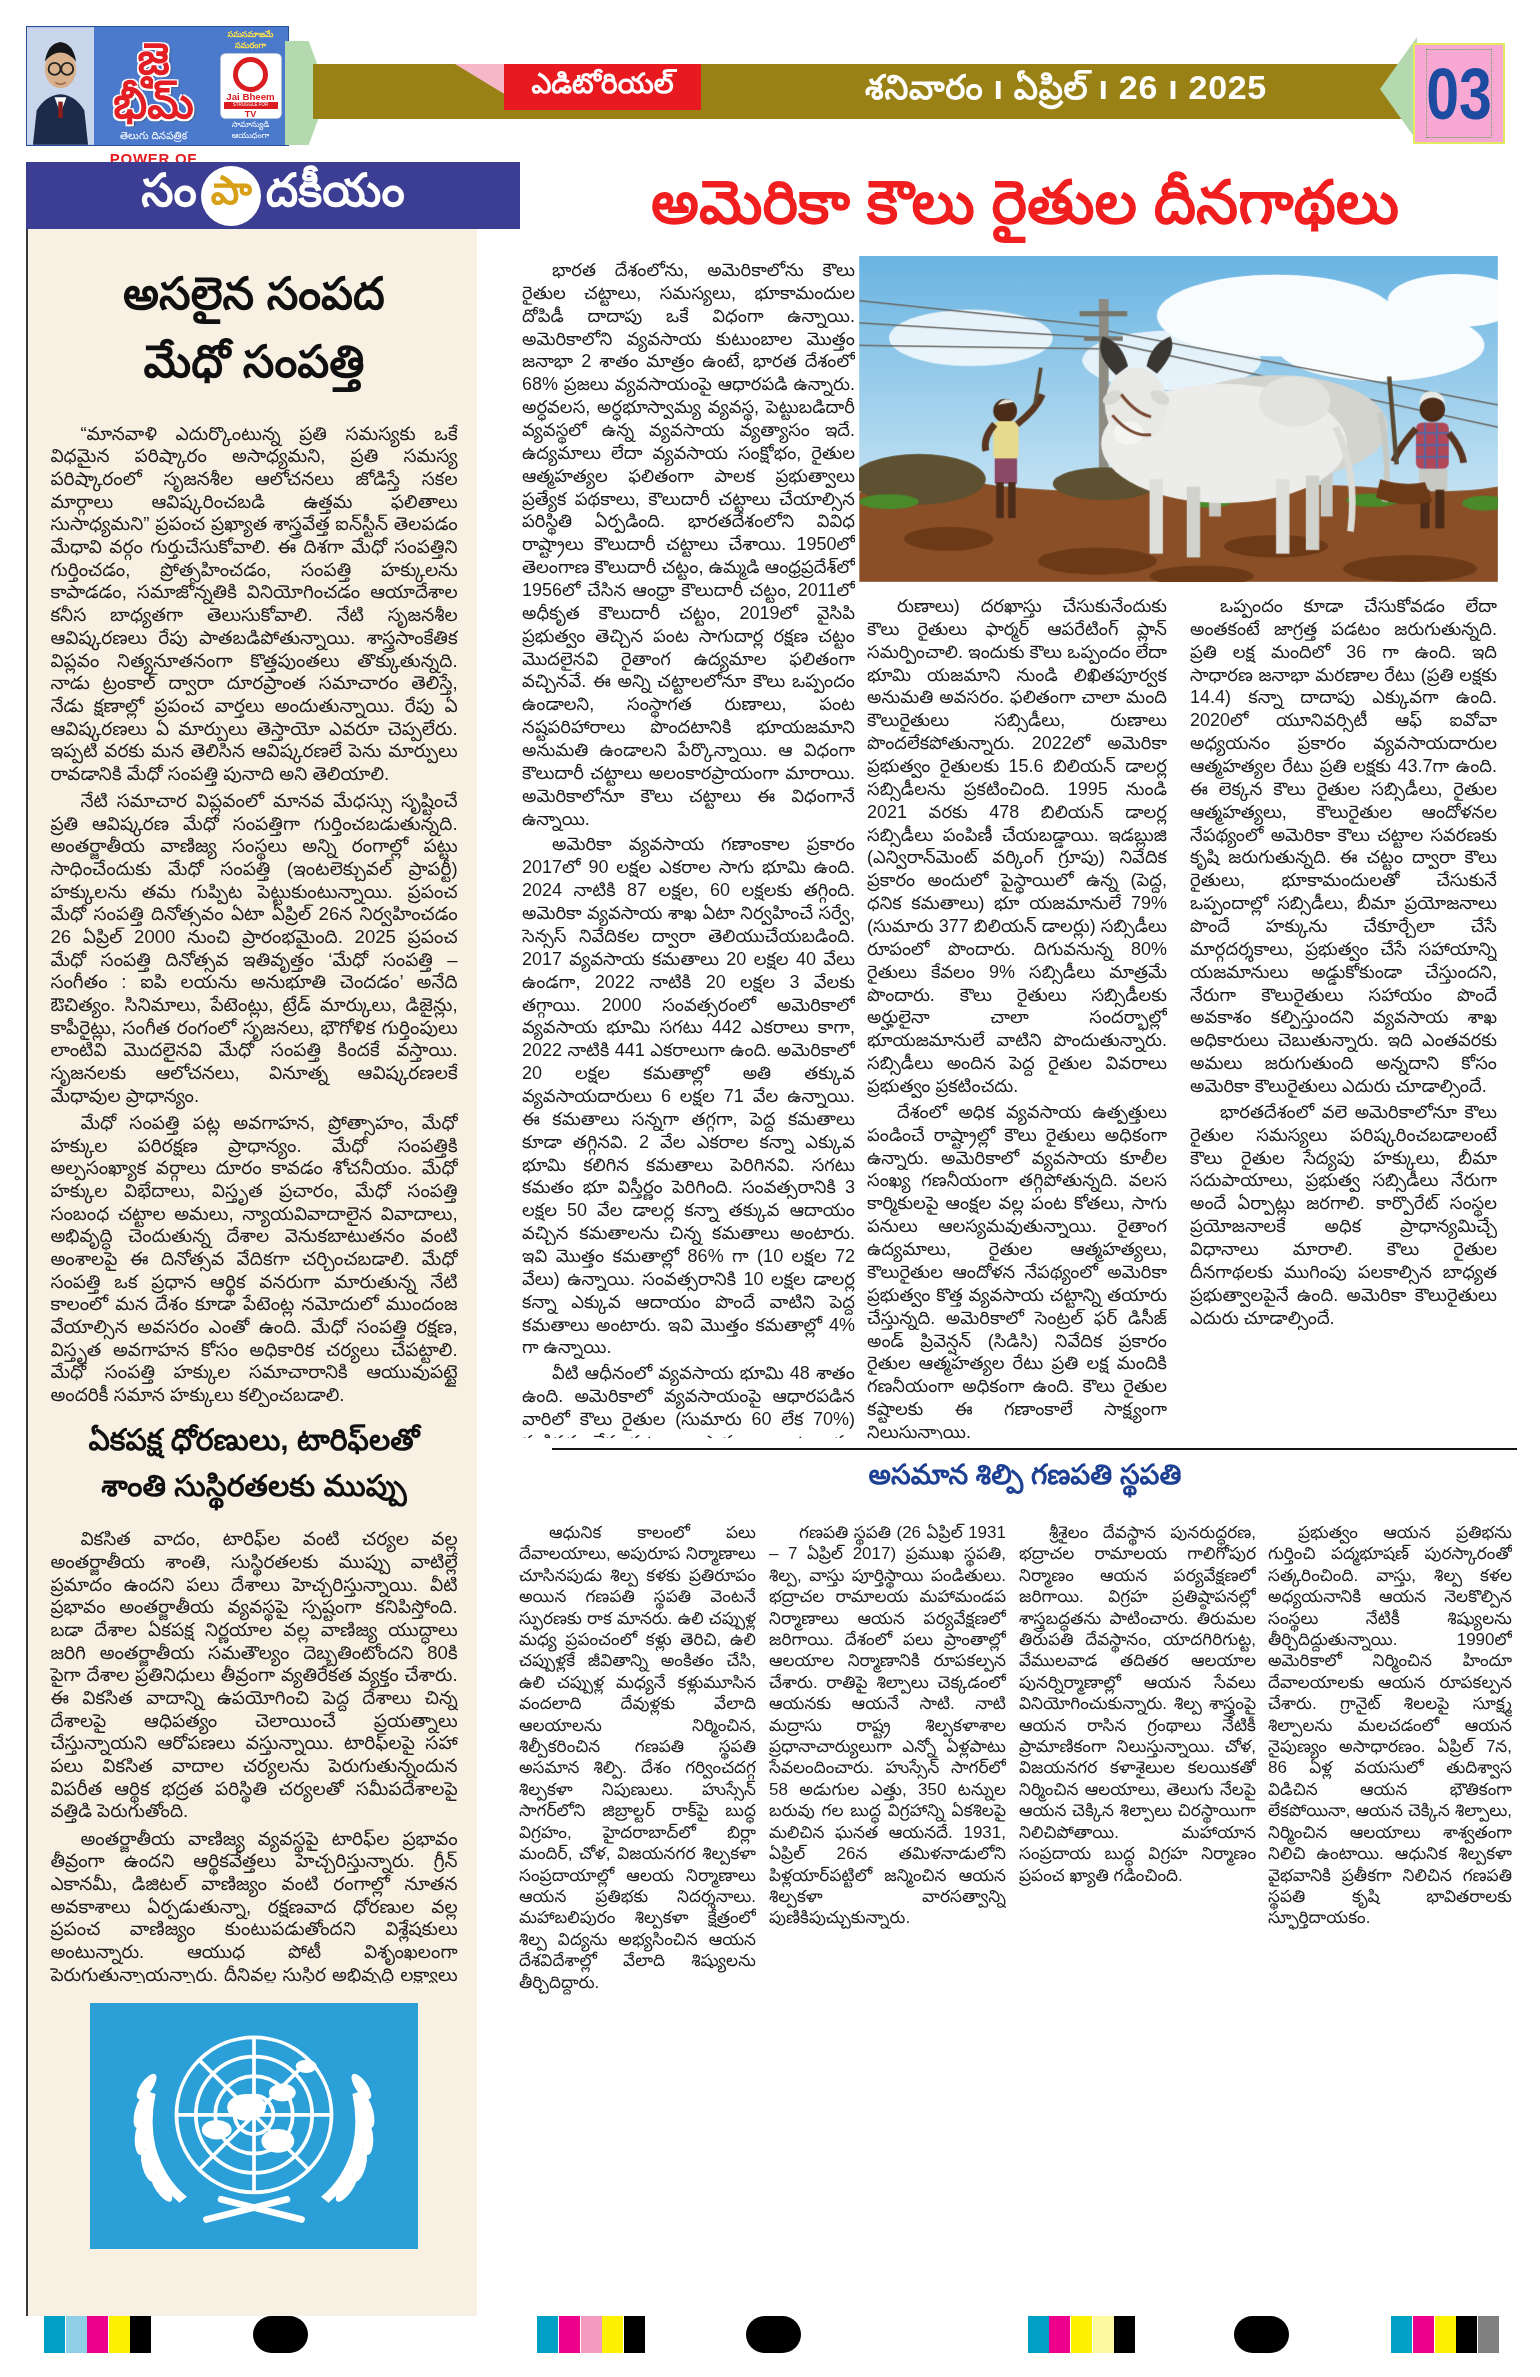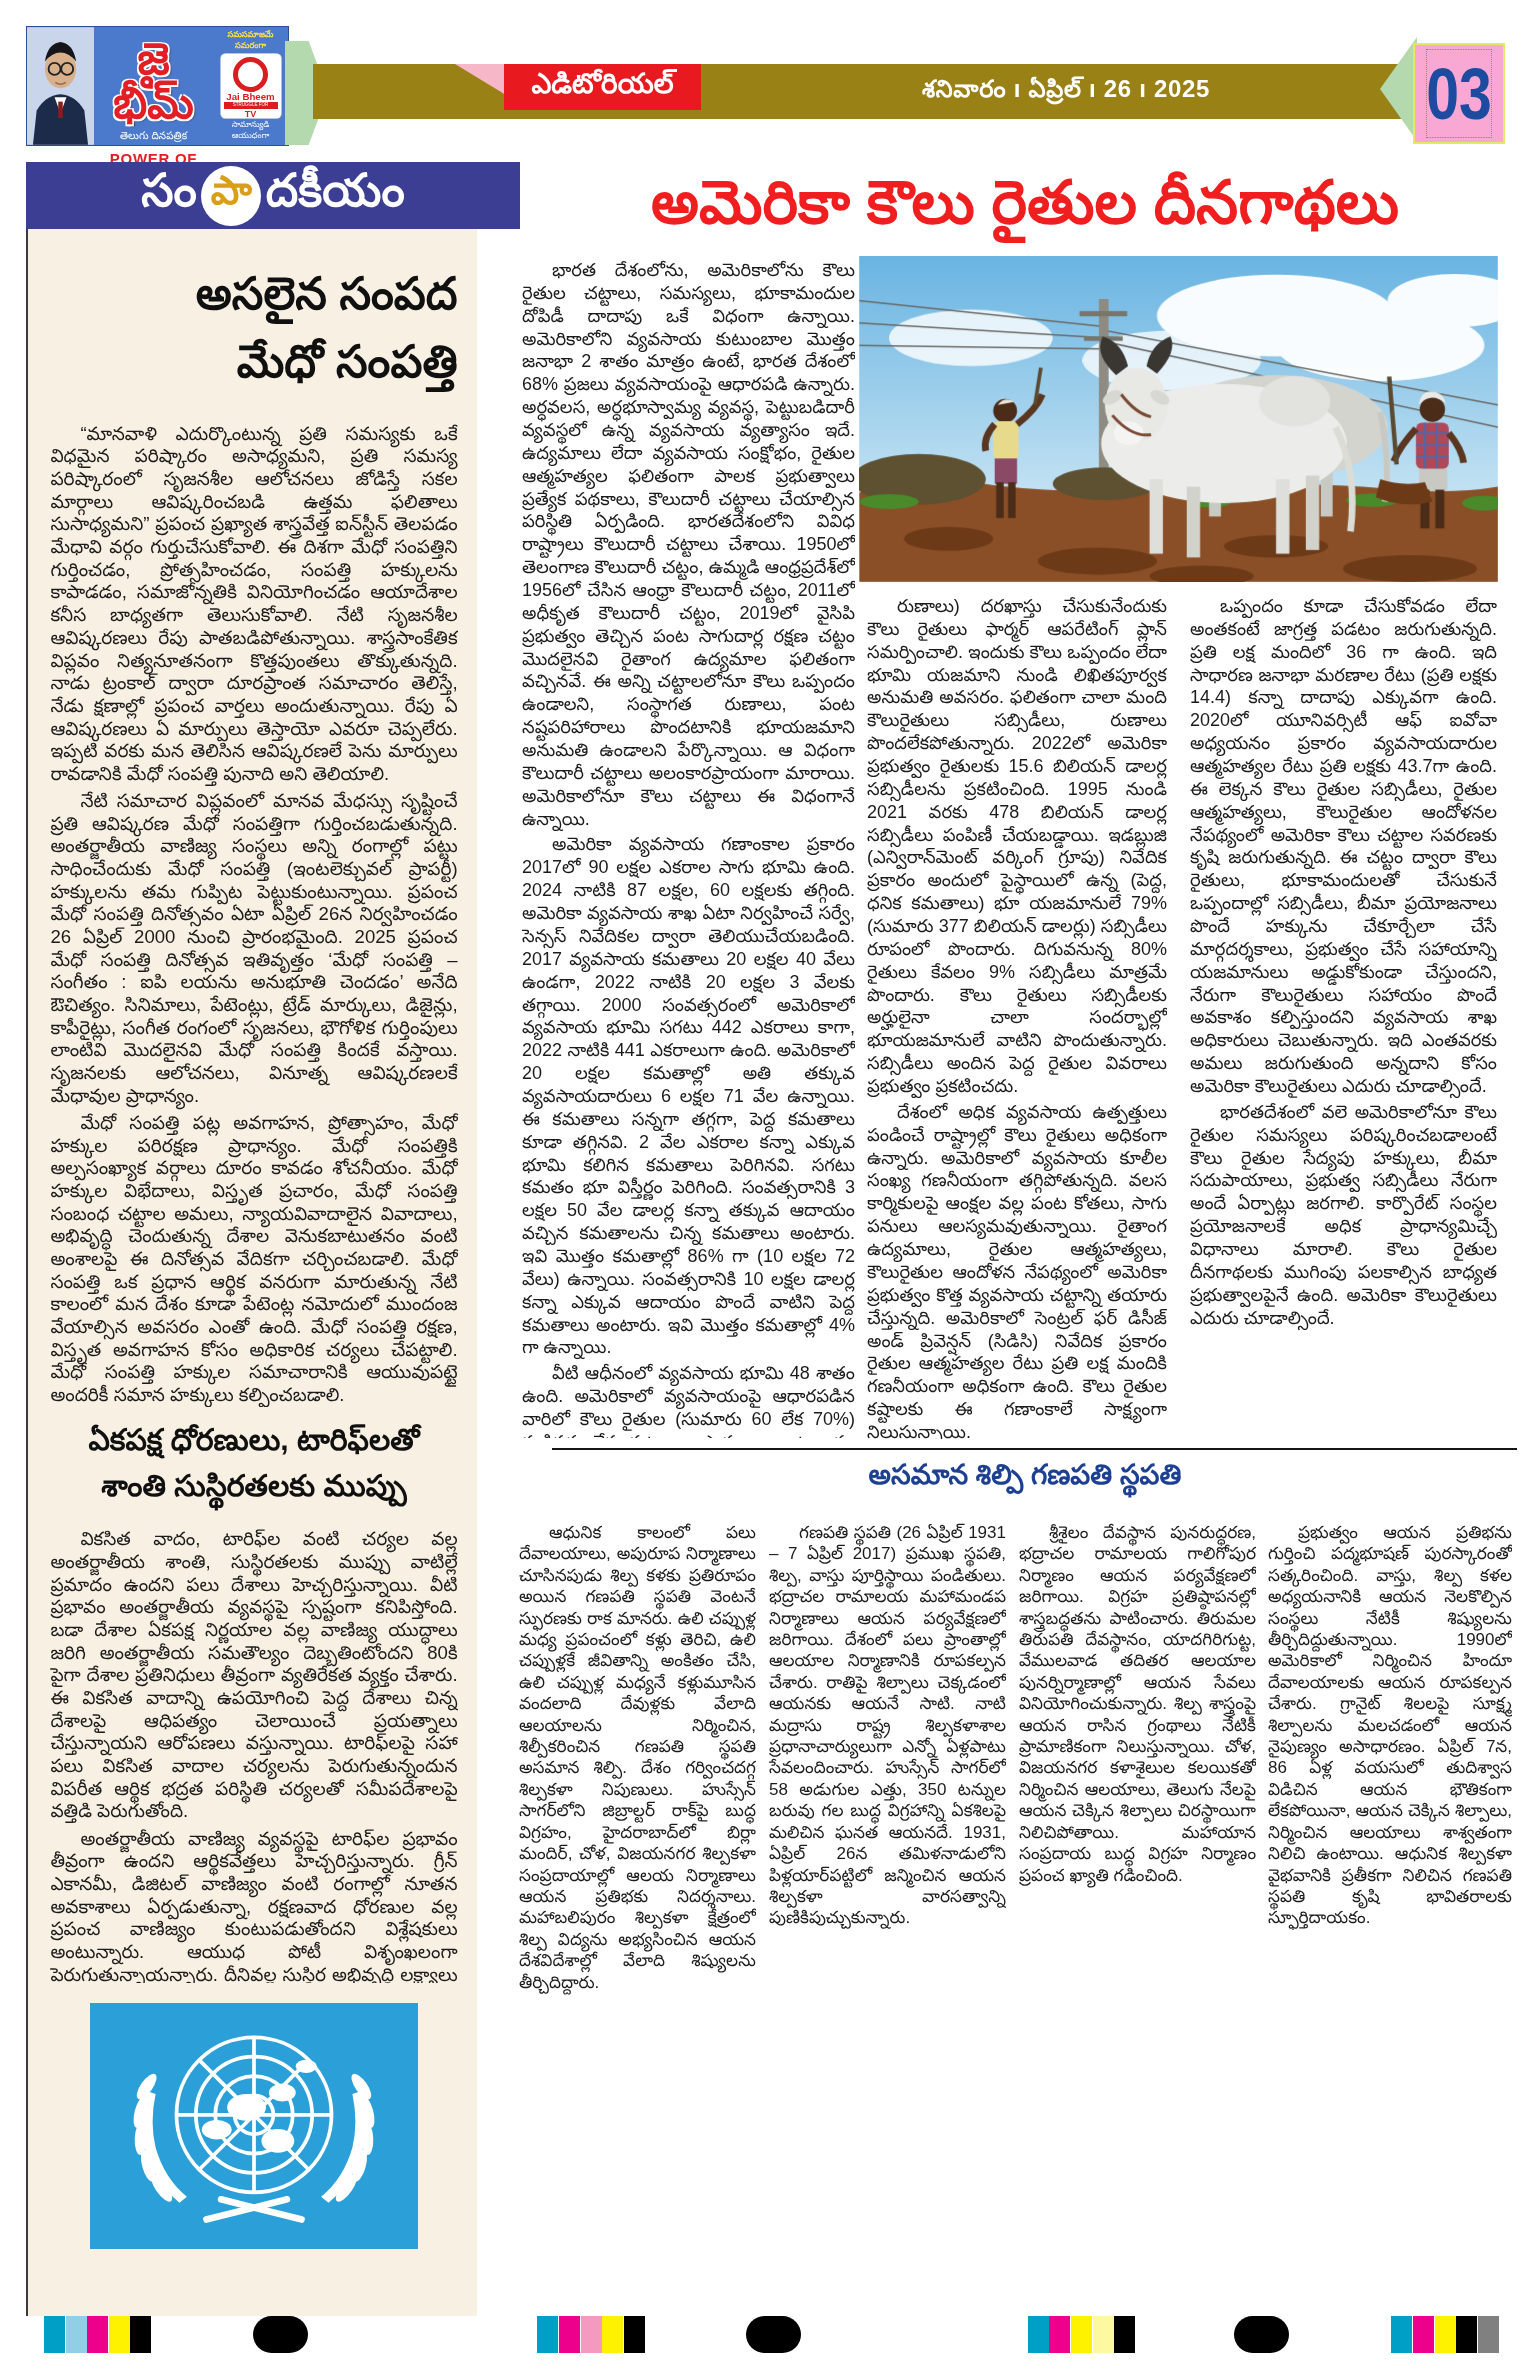--- a/index.html
+++ b/index.html
@@ -28,39 +28,39 @@
   .tvstrip{background:#d91d20;color:#fff;font-size:4.5px;line-height:6.7px;height:6.7px;margin:0.7px 3px;}
   .tvsuffix{font-size:9px;font-weight:bold;color:#d91d20;line-height:1;}
 
   .chev-green-left{left:285px;top:41px;width:43px;height:104px;background:#b5d9ae;
       clip-path:polygon(0 0,55% 0,100% 50%,55% 100%,0 100%);}
   .olive-banner{left:313px;top:64px;width:1169px;height:55px;background:#9a8116;}
   .pink-tri{left:455px;top:64px;width:51px;height:31px;background:#f6b8c8;
       clip-path:polygon(0 0,100% 0,100% 100%);}
   .ed-red-box{left:504px;top:64px;width:197px;height:46px;background:#e8191f;color:#fff;
       display:flex;align-items:center;justify-content:center;font-size:28px;font-weight:bold;}
-  .date-line{left:805px;top:72px;width:522px;height:39px;color:#ffffff;font-size:24px;font-weight:bold;
+  .date-line{left:805px;top:72px;width:522px;height:39px;color:#ffffff;font-size:34px;font-weight:bold;
       display:flex;align-items:center;justify-content:center;letter-spacing:0.7px;}
   .chev-green-right{left:1380px;top:37px;width:37px;height:104px;background:#b5d9ae;
       clip-path:polygon(100% 0,100% 100%,0 50%);}
   .page-num-box{left:1413px;top:43px;width:88px;height:97px;background:#f9a8d4;border:2.2px solid #e3e960;
       display:flex;align-items:center;justify-content:center;}
   .page-num-inner{outline:1.5px dotted #4aa54a;outline-offset:-5.2px;width:100%;height:100%;
       display:flex;align-items:center;justify-content:center;
       font-size:72px;font-weight:bold;color:#1d4ba0;transform:scaleX(.82);}
 
   
   .section-bar{left:26px;top:162px;width:494px;height:67px;background:#3b3e92;display:flex;
       align-items:center;justify-content:center;gap:4.5px;}
   .section-txt{color:#fff;font-size:46px;font-weight:bold;}
   .section-circle{width:60px;height:60px;background:#fff;border-radius:50%;display:flex;
       align-items:center;justify-content:center;color:#d8a018;font-size:40px;font-weight:bold;}
   .cream{left:26px;top:229px;width:451px;height:2087px;background:#f8f0e3;border-left:2.2px solid #3a3a3a;
       box-sizing:border-box;padding:21px 19.4px 0 22.4px;}
-  .ed-headline{font-size:45px;font-weight:bold;color:#101010;text-align:right;line-height:1.5;
+  .ed-headline{font-size:45px;font-weight:bold;color:#101010;text-align:center;line-height:1.5;
       height:149px;overflow:hidden;margin-top:10.4px;}
   .ed-body{height:984px;overflow:hidden;margin-top:13.4px;}
   .ed-body p, .ncol p{margin:0 0 4.5px 0;text-align:justify;text-indent:30px;}
   .ed-body p{font-size:18.6px;line-height:1.22;}
   .ed-subhead{font-size:30px;font-weight:bold;color:#101010;text-align:center;line-height:1.55;
       height:104px;overflow:hidden;margin-top:10px;}
   .ed-body2{height:455px;overflow:hidden;margin-top:7.5px;}
   .ed-body2 p{font-size:18.6px;line-height:1.22;margin:0 0 4.5px 0;text-align:justify;text-indent:30px;}
   .un-flag{width:328px;height:246px;margin:19.4px auto 0;background:#2ba0d8;}
 

